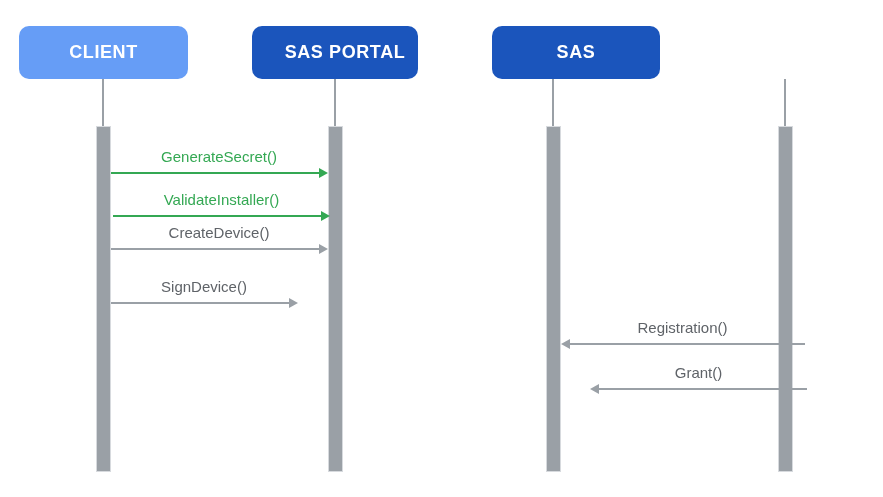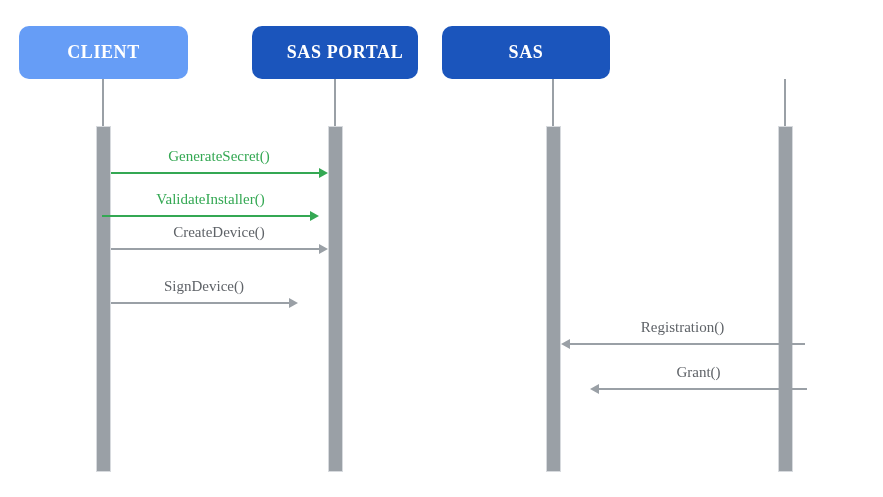--- a/index.html
+++ b/index.html
@@ -2,21 +2,21 @@
 <html><head>
 <meta charset="utf-8">
 <style>
   * { box-sizing: border-box; }
   html, body { margin: 0; padding: 0; background: #ffffff; }
   .canvas {
     position: relative;
     width: 883px;
     height: 497px;
     background: #ffffff;
-    font-family: Liberation Serif, serif;
+    font-family: Liberation Sans, sans-serif;
     overflow: hidden;
   }
   .actor-box {
     position: absolute;
     top: 26px;
     height: 53px;
     border-radius: 10px;
     background: var(--fill);
     color: var(--actortext);
     display: flex;
@@ -74,41 +74,41 @@
 <body>
 
 <div class="canvas" style="--actortext: #FFFFFF; --line: #9AA0A6; --bar: #9AA0A6; --barborder: #D7DADE;">
 
   <div class="actor-box" style="left: 19px; width: 169px; --fill: #669DF6;">
     <span>CLIENT</span>
   </div>
   <div class="actor-box" style="left: 252px; width: 166px; padding-left: 20px; --fill: #1B55BC;">
     <span>SAS PORTAL</span>
   </div>
-  <div class="actor-box" style="left: 442px; width: 168px; --fill: #1B55BC;">
+  <div class="actor-box" style="left: 492px; width: 168px; --fill: #1B55BC;">
     <span>SAS</span>
   </div>
 
   <div class="lifeline" style="left:102px"></div>
   <div class="lifeline" style="left:334px"></div>
   <div class="lifeline" style="left:552px"></div>
   <div class="lifeline" style="left:784px"></div>
 
   <div class="activation" style="left:95.5px"></div>
   <div class="activation" style="left:327.5px"></div>
   <div class="activation" style="left:545.5px"></div>
   <div class="activation" style="left:777.5px"></div>
 
   <div class="message dir-right" style="left: 110.5px; width: 217px; top: 144px; --tc: #34A853; --ac: #34A853;">
     <div class="msg-label">GenerateSecret()</div>
     <div class="msg-line"></div>
     <div class="msg-head"></div>
   </div>
 
-  <div class="message dir-right" style="left: 102px; width: 217px; top: 187px; --tc: #34A853; --ac: #34A853;">
+  <div class="message dir-right" style="left: 113px; width: 217px; top: 187px; --tc: #34A853; --ac: #34A853;">
     <div class="msg-label">ValidateInstaller()</div>
     <div class="msg-line"></div>
     <div class="msg-head"></div>
   </div>
 
   <div class="message dir-right" style="left: 110.5px; width: 217px; top: 220px; --tc: #5F6368; --ac: #9AA0A6;">
     <div class="msg-label">CreateDevice()</div>
     <div class="msg-line"></div>
     <div class="msg-head"></div>
   </div>

